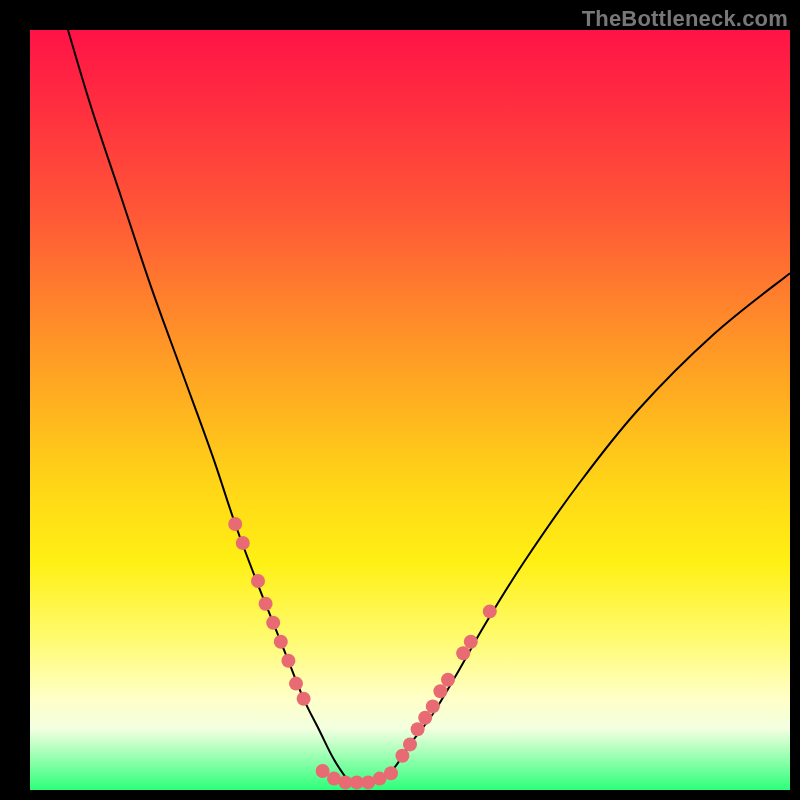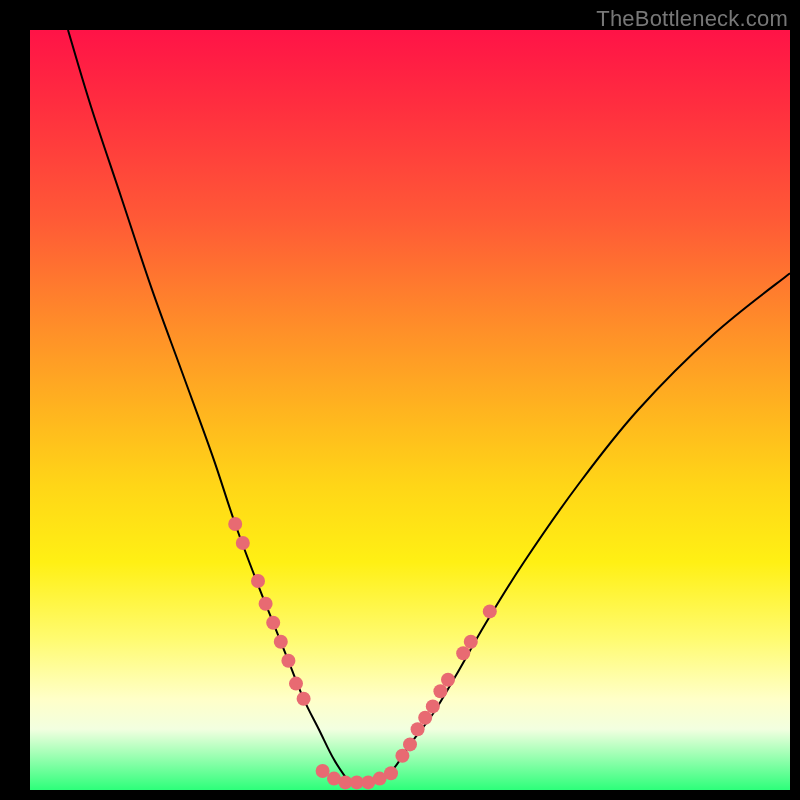--- a/index.html
+++ b/index.html
@@ -38,21 +38,21 @@
       #a9ffb9 95%,
       #2dff7a 100%
     );
   }
   .watermark {
     position: absolute;
     top: 6px;
     right: 12px;
     color: #777;
     font-size: 22px;
-    font-weight: 400;
+    font-weight: 700;
     letter-spacing: 0.2px;
     user-select: none;
   }
   svg.curves {
     position: absolute;
     left: 0;
     top: 0;
     width: 760px;
     height: 760px;
     overflow: visible;

